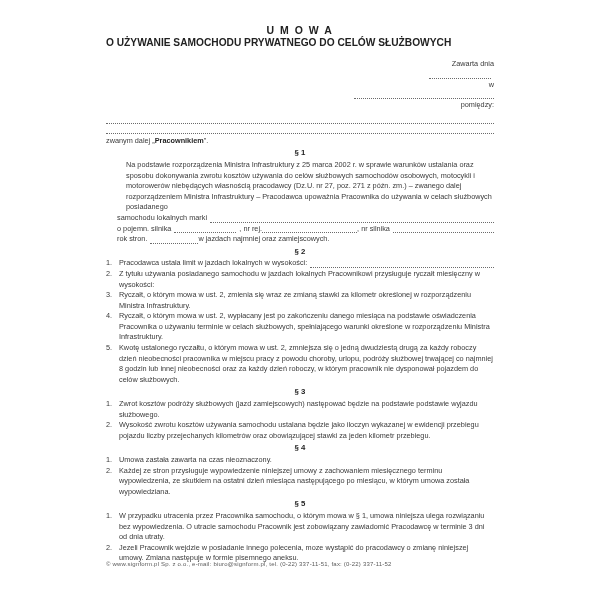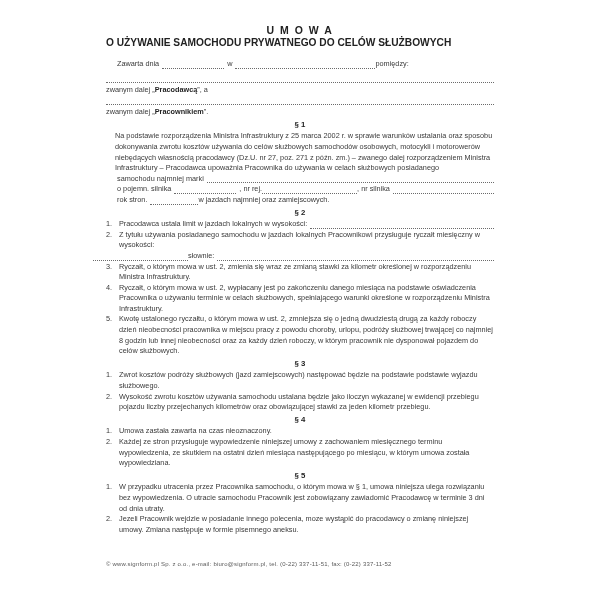--- a/index.html
+++ b/index.html
@@ -17,23 +17,23 @@
   .w48  { width:48px; }
   .w62  { width:62px; margin-right:3px; }
   .w95  { width:95px; margin-left:0; }
   .w140 { width:140px; }
   .fill { flex:1 1 auto; }
   .rule { border-top:1px dotted #6b6b6b; height:0; }
   .r1   { margin-top:12px; }
   .r2   { margin-top:9px; }
   .party{ margin:2px 0 0 0; }
   .party b { color:#1f1f1f; }
-  .intro{ margin-top:11px; }
+  .intro{ margin-top:11px;flex-direction:column; }
   .sec-head { text-align:center; font-weight:bold; font-size:7.8px; color:#222; margin:2px 0 1px 0; }
-  .para { margin:0 0 0 9px; }
+  .para { margin:0 0 0 20px; }
   .indent { margin-left:11px; }
   .item { display:flex; align-items:flex-end; }
   .item .num   { flex:none; width:13px; align-self:flex-start; }
   .item .itext { flex:1 1 auto; }
   .item .itext-fixed { flex:none; white-space:nowrap; }
   .amount-row { margin-left:-13px; }
   .footer {
     position:absolute; left:106px; top:561px; width:400px;
     font-size:6px; line-height:7px; color:#5a5a5a; letter-spacing:0.2px;
   }
@@ -49,30 +49,29 @@
 
     <div class="row indent intro">
       <span class="lbl">Zawarta dnia</span>
       <span class="blank w62"></span>
       <span class="lbl">w</span>
       <span class="blank w140"></span>
       <span class="lbl">pomiędzy:</span>
     </div>
 
     <div class="rule r1"></div>
-    <p class="party"><span>zwanym dalej „</span><b>Pracodawcą</b><span>”, a</span></p>
 
     <div class="rule r2"></div>
     <p class="party"><span>zwanym dalej „</span><b>Pracownikiem</b><span>”.</span></p>
 
     <div class="sec-head">§ 1</div>
     <p class="para">Na podstawie rozporządzenia Ministra Infrastruktury z 25 marca 2002 r. w sprawie warunków ustalania oraz sposobu dokonywania zwrotu kosztów używania do celów służbowych samochodów osobowych, motocykli i motorowerów niebędących własnością pracodawcy (Dz.U. nr 27, poz. 271 z późn. zm.) – zwanego dalej rozporządzeniem Ministra Infrastruktury – Pracodawca upoważnia Pracownika do używania w celach służbowych posiadanego</p>
 
     <div class="row indent">
-      <span class="lbl">samochodu najmniej marki</span>
+      <span class="lbl">samochodu lokalnych marki</span>
       <span class="blank fill"></span>
     </div>
     <div class="row indent">
       <span class="lbl">o pojemn. silnika</span>
       <span class="blank w62"></span>
       <span class="lbl">, nr rej.</span>
       <span class="blank w95"></span>
       <span class="lbl">, nr silnika</span>
       <span class="blank fill"></span>
     </div>
@@ -84,25 +83,20 @@
 
     <div class="sec-head">§ 2</div>
     <div class="item">
       <span class="num">1.</span>
       <span class="itext-fixed">Pracodawca ustala limit w jazdach lokalnych w wysokości:</span>
       <span class="blank fill"></span>
     </div>
     <div class="item">
       <span class="num">2.</span>
       <span class="itext">Z tytułu używania posiadanego samochodu w jazdach lokalnych Pracownikowi przysługuje ryczałt miesięczny w wysokości:</span>
-    </div>
-    <div class="row amount-row">
-      <span class="blank w95"></span>
-      <span class="lbl">słownie:</span>
-      <span class="blank fill"></span>
     </div>
     <div class="item">
       <span class="num">3.</span>
       <span class="itext">Ryczałt, o którym mowa w ust. 2, zmienia się wraz ze zmianą stawki za kilometr określonej w rozporządzeniu Ministra Infrastruktury.</span>
     </div>
     <div class="item">
       <span class="num">4.</span>
       <span class="itext">Ryczałt, o którym mowa w ust. 2, wypłacany jest po zakończeniu danego miesiąca na podstawie oświadczenia Pracownika o używaniu terminie w celach służbowych, spełniającego warunki określone w rozporządzeniu Ministra Infrastruktury.</span>
     </div>
     <div class="item">

